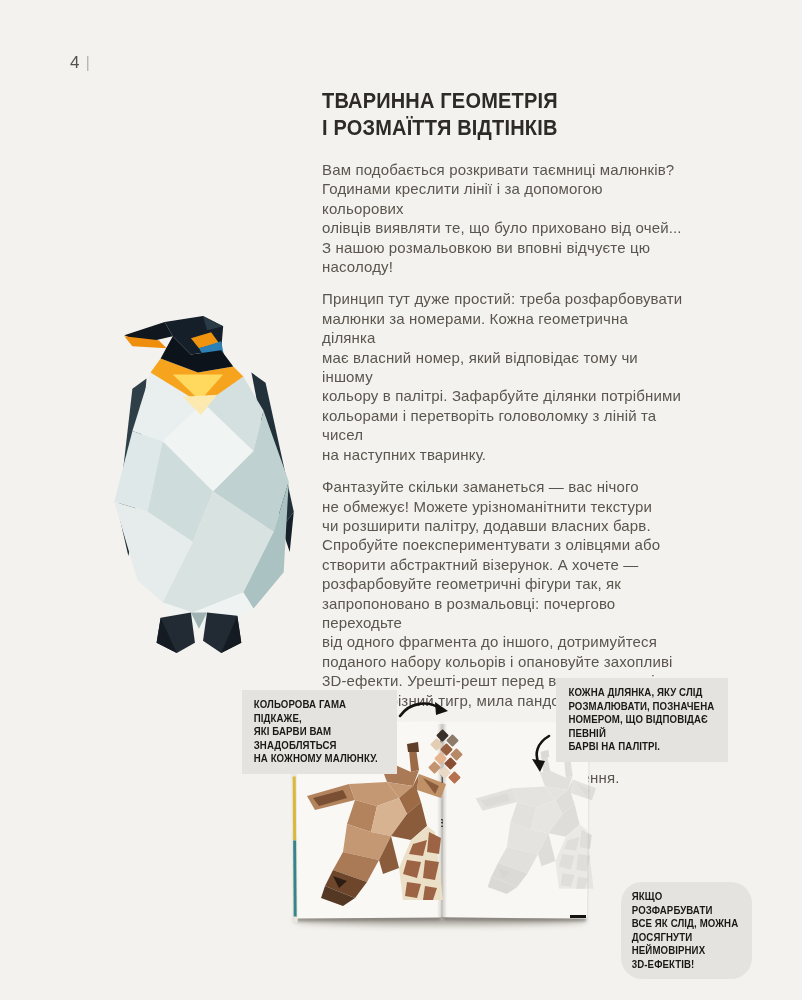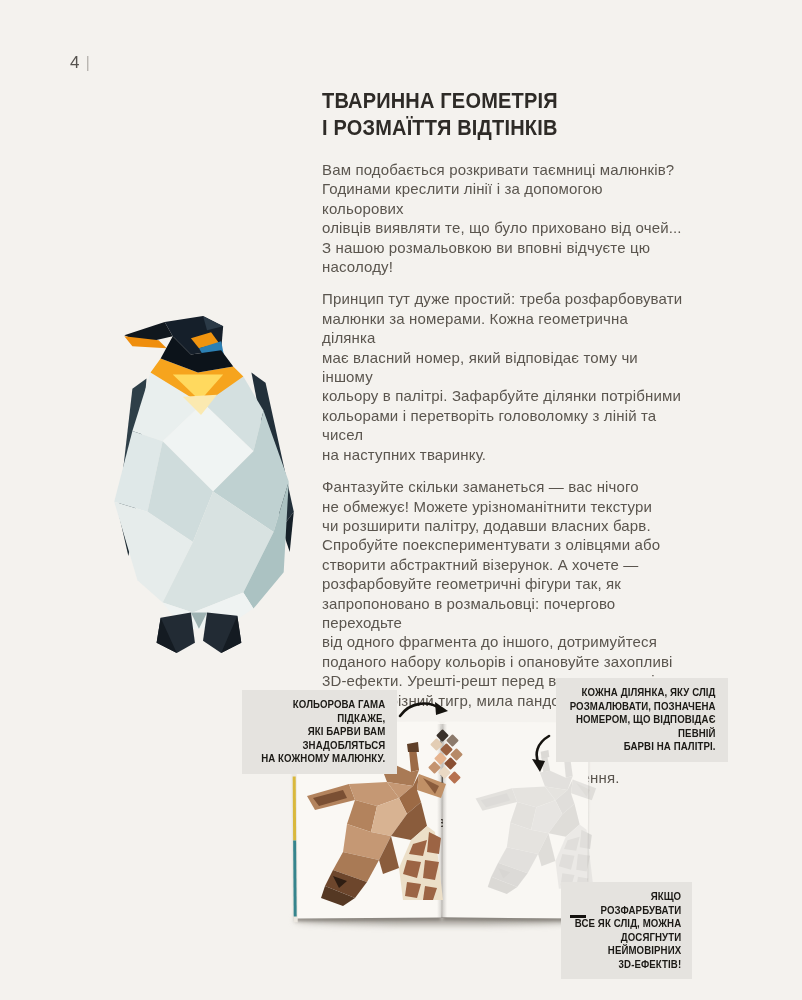--- a/index.html
+++ b/index.html
@@ -46,27 +46,27 @@
   
   .giraffe{left:303px;top:740px;width:145px;height:166px;}
   .giraffe-faint{left:472px;top:750px;width:126px;height:144px;opacity:0.14;
         filter:grayscale(1) brightness(0.7);}
 
   
   .arrow1{left:396px;top:696px;width:54px;height:28px;}
   .arrow2{left:528px;top:732px;width:28px;height:42px;}
 
   
-  .callout{background:#e5e3df;color:#1b1915;font-weight:700;text-align:right;
+  .callout{background:#e5e3df;color:#1b1915;font-weight:700;text-align:left;
         font-size:10.5px;line-height:13.5px;padding:8px 6px;white-space:pre-line;
         letter-spacing:0.1px;}
   .callout>div{transform:scaleX(0.92);}
   .co1{left:242px;top:690px;width:143px;z-index:5;}
   .co2{left:556px;top:678px;width:160px;z-index:5;}
-  .co3{left:561px;top:882px;width:119px;z-index:5;}
+  .co3{left:621px;top:882px;width:119px;z-index:5;border-radius:21px;}
   .co3-dash{left:570px;top:915px;width:16px;height:2.5px;background:#14120f;z-index:5;}
 </style>
 </head>
 <body style="background: rgb(244, 242, 238);">
 
 <div class="abs pageno"><span>4</span><span class="bar">|</span></div>
 
 <div class="abs title">ТВАРИННА ГЕОМЕТРІЯ
 І РОЗМАЇТТЯ ВІДТІНКІВ</div>
 

